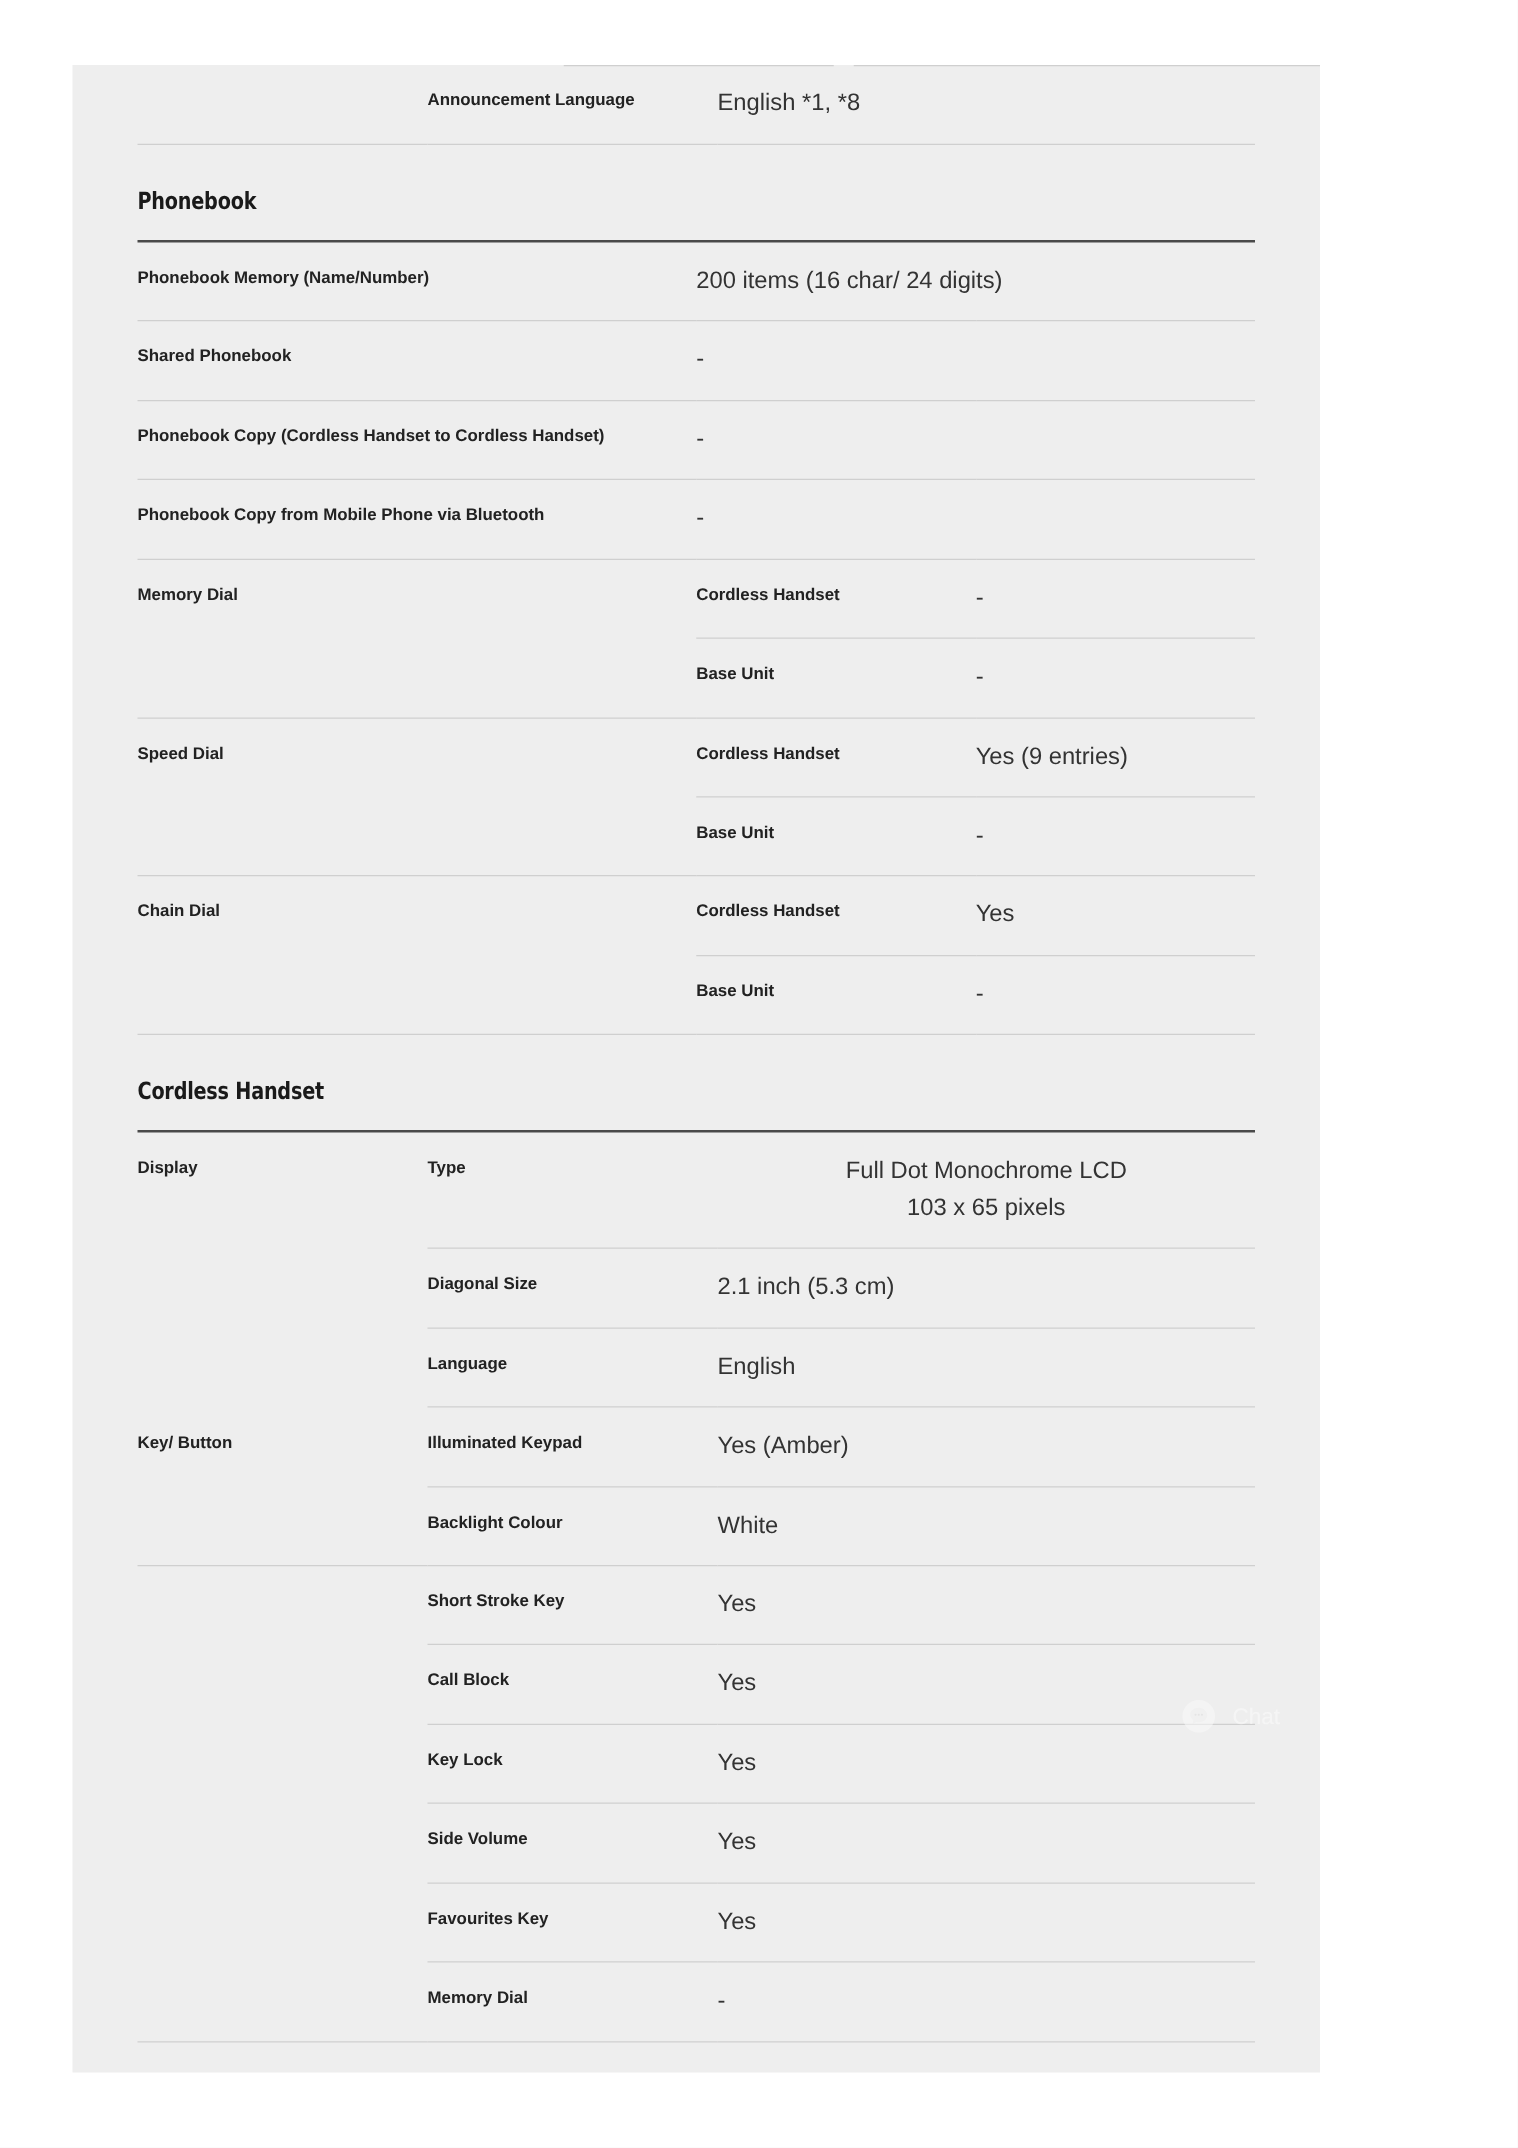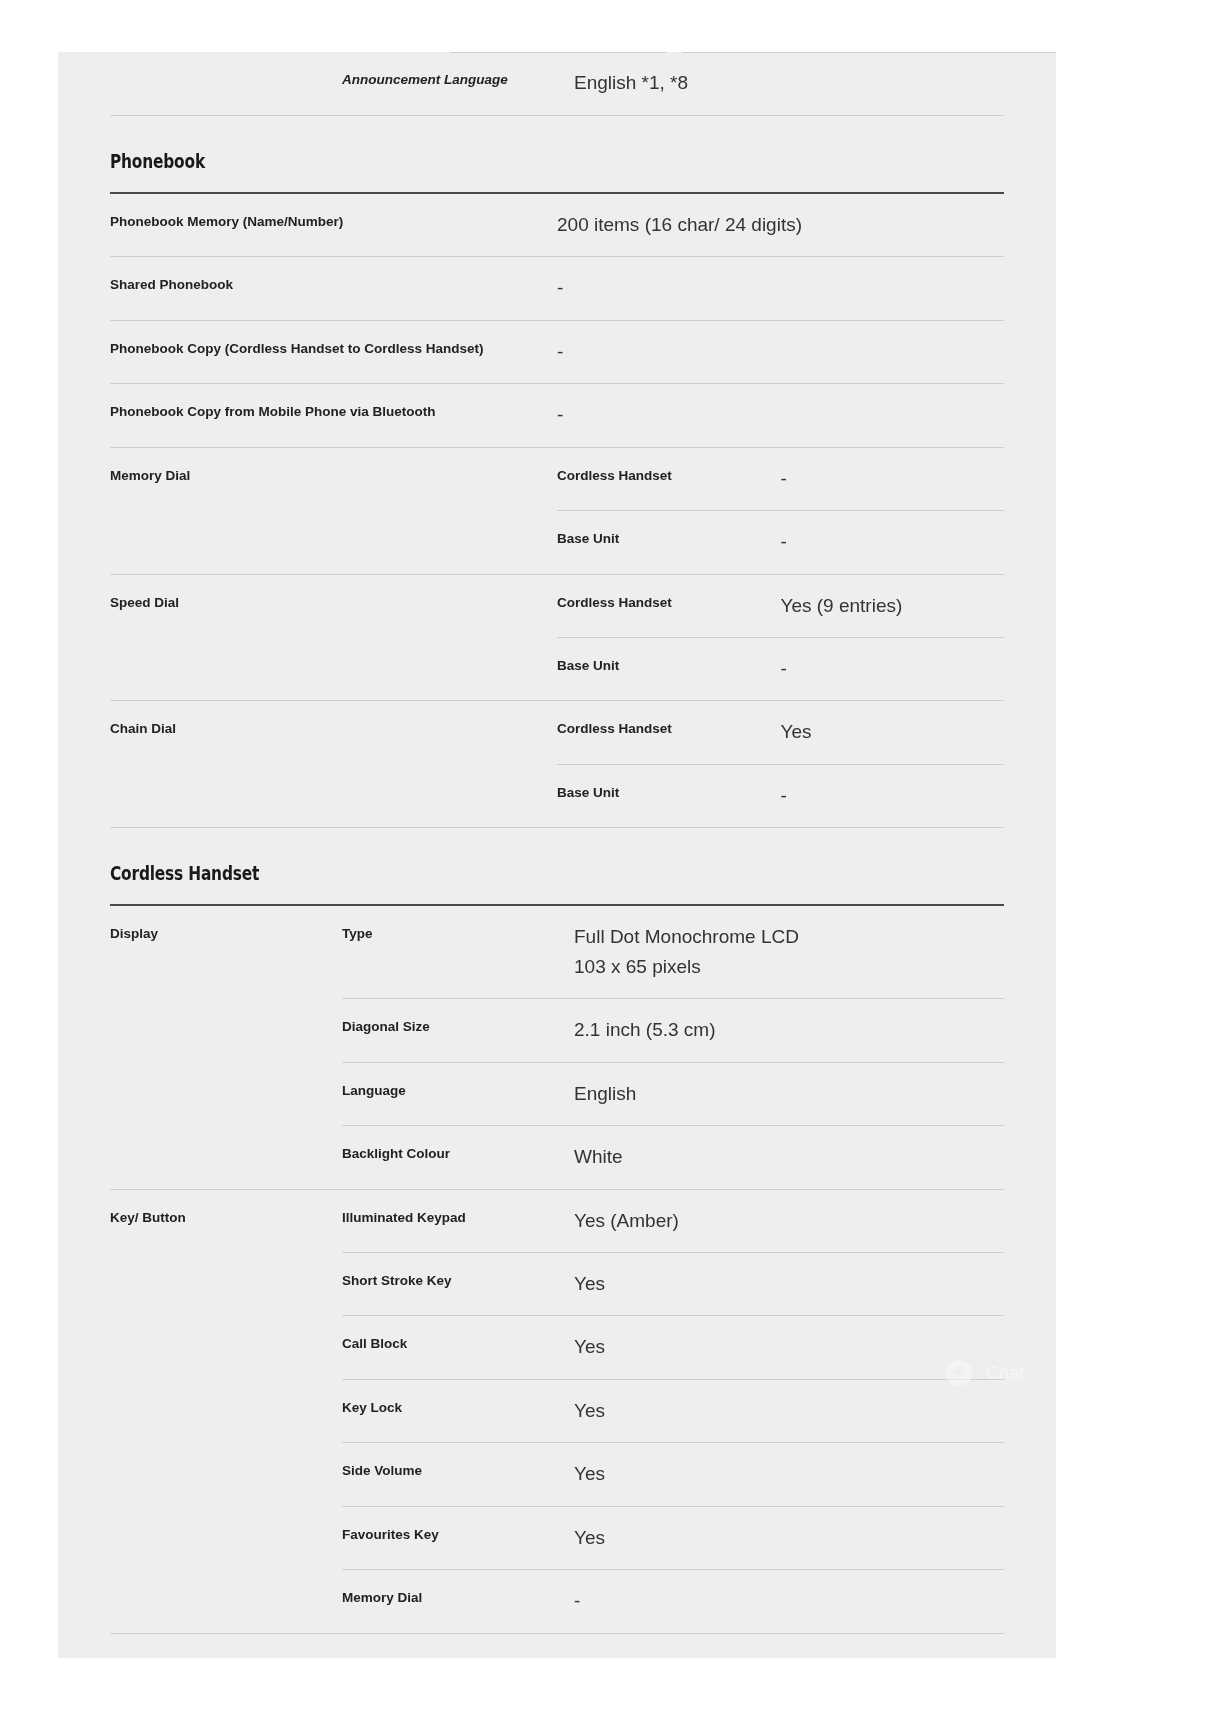--- a/index.html
+++ b/index.html
@@ -73,21 +73,21 @@
     color: #222222;
     line-height: 1.72;
   }
   td.value {
     font-size: 19px;
     font-weight: 400;
     color: #333333;
     line-height: 1.55;
   }
 
-  .val-line { display: block; }
+  .val-line { display: block; text-align: center; }
 
   
   .chat-widget {
     position: absolute;
     right: 32px;
     top: 1308px;
     display: flex;
     align-items: center;
     gap: 14px;
     opacity: 0.55;
@@ -133,21 +133,21 @@
 
     <div style="position:relative;height:0;">
       <div class="top-partial-rule"></div>
       <div class="top-partial-rule2"></div>
     </div>
 
     <table class="spec-table">
       <tbody>
         <tr>
           <td class="c1 label" style="border-bottom:none;"></td>
-          <td class="c2 label" style="border-bottom:none;font-style:italic;">Announcement Language</td>
+          <td class="c2 label" style="border-bottom:none;">Announcement Language</td>
           <td class="c3 value" style="border-bottom:none;">English *1, *8</td>
         </tr>
         <tr>
           <td class="c1" style="padding:0;height:1px;border-bottom:1px solid #cfcfcf;"></td>
           <td class="c2" style="padding:0;height:1px;border-bottom:1px solid #cfcfcf;"></td>
           <td class="c3" style="padding:0;height:1px;border-bottom:1px solid #cfcfcf;"></td>
         </tr>
       </tbody>
     </table>
 
@@ -220,28 +220,28 @@
               <td class="c1 label" style="border-bottom: none;"></td>
               <td class="c2 label">Diagonal Size</td>
               <td class="c3 value">2.1 inch (5.3 cm)</td>
             </tr>
             <tr>
               <td class="c1 label" style="border-bottom: none;"></td>
               <td class="c2 label">Language</td>
               <td class="c3 value">English</td>
             </tr>
             <tr>
-              <td class="c1 label" style="border-bottom: 1px solid rgb(207, 207, 207);"></td>
-              <td class="c2 label">Backlight Colour</td>
-              <td class="c3 value">White</td>
-            </tr>
-            <tr>
               <td class="c1 label" style="border-bottom: none;">Key/ Button</td>
               <td class="c2 label">Illuminated Keypad</td>
               <td class="c3 value">Yes (Amber)</td>
+            </tr>
+            <tr>
+              <td class="c1 label" style="border-bottom: 1px solid rgb(207, 207, 207);"></td>
+              <td class="c2 label">Backlight Colour</td>
+              <td class="c3 value">White</td>
             </tr>
             <tr>
               <td class="c1 label" style="border-bottom: none;"></td>
               <td class="c2 label">Short Stroke Key</td>
               <td class="c3 value">Yes</td>
             </tr>
             <tr>
               <td class="c1 label" style="border-bottom: none;"></td>
               <td class="c2 label">Call Block</td>
               <td class="c3 value">Yes</td>

